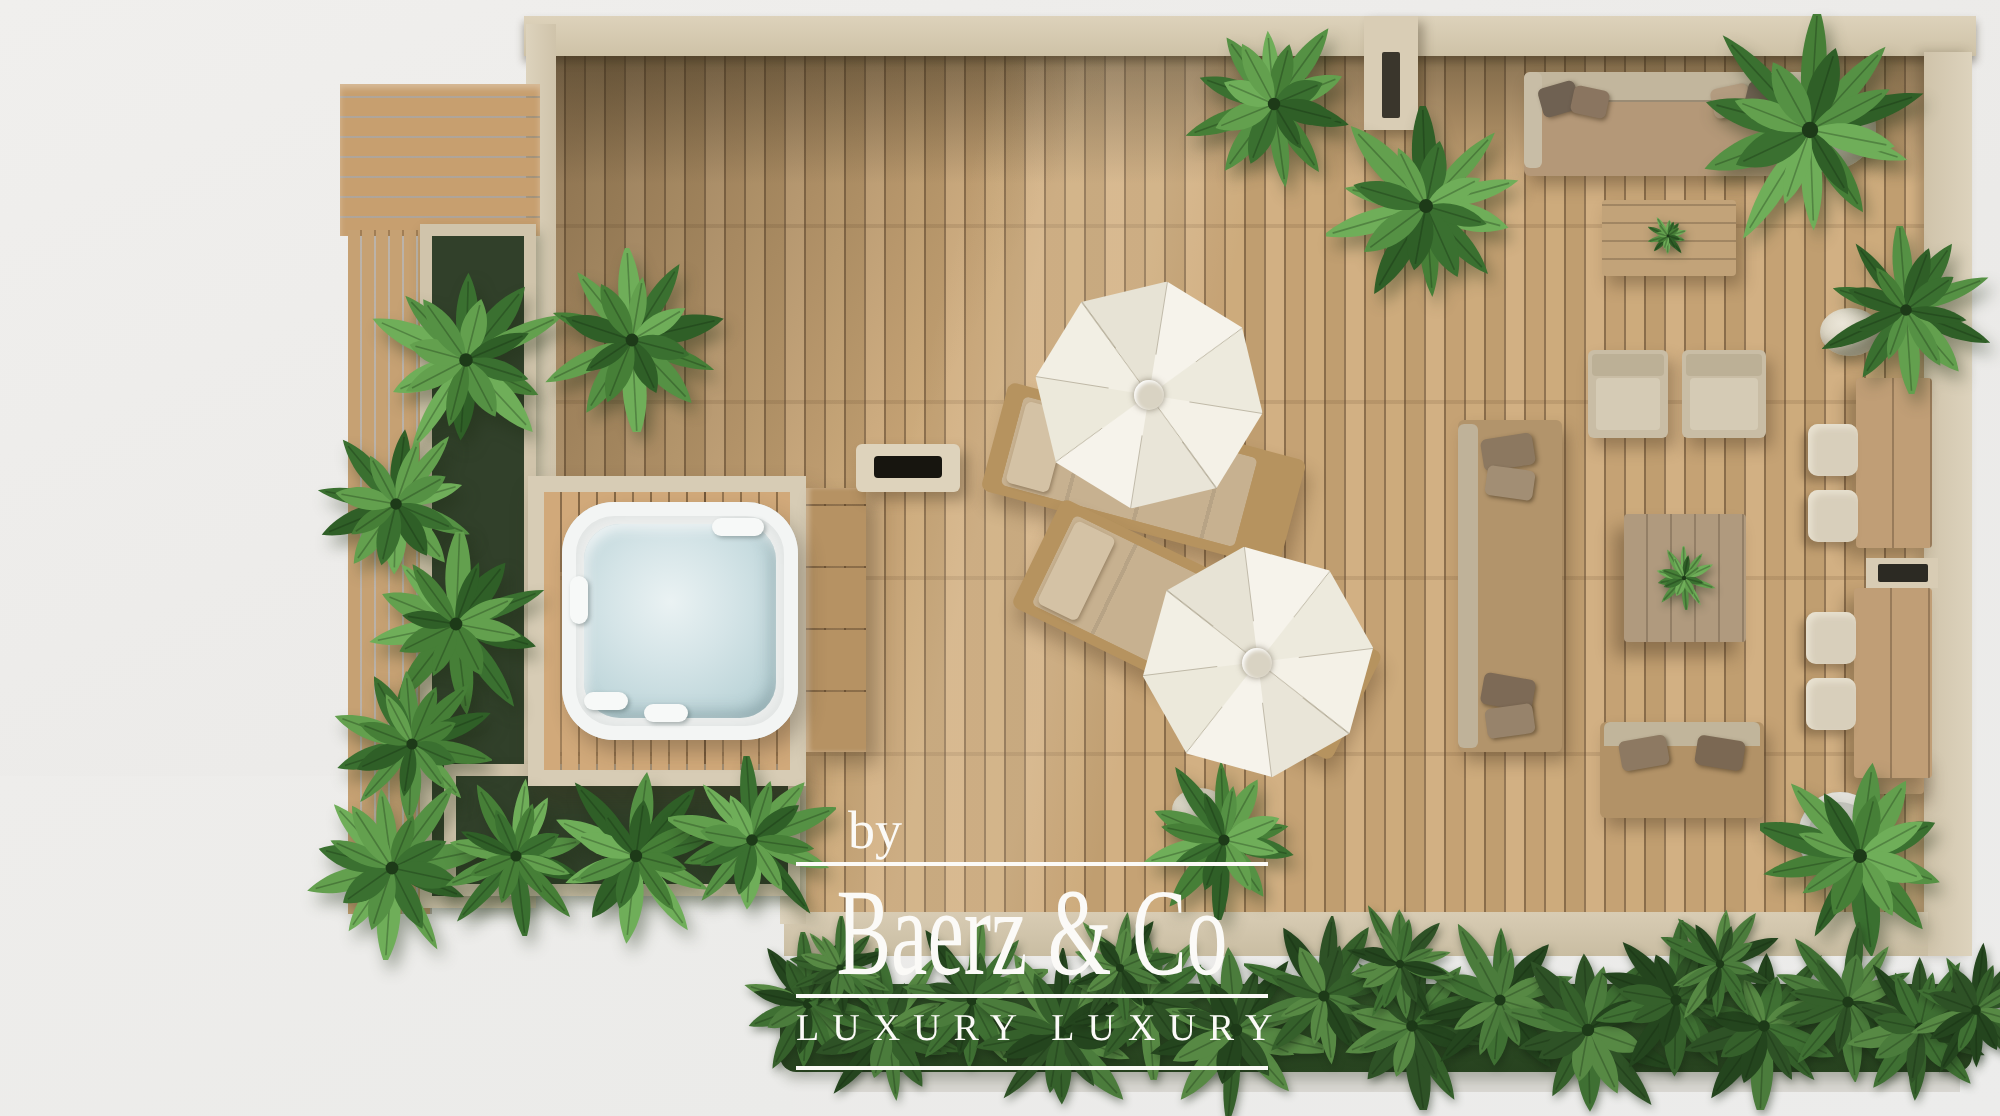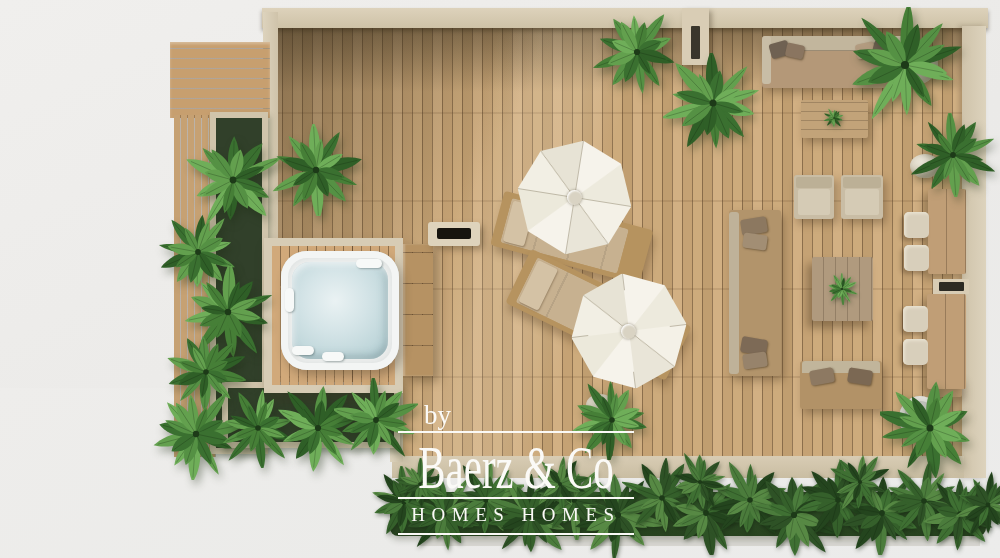--- a/index.html
+++ b/index.html
@@ -1738,17 +1738,17 @@
   <div class="umbrella umb-a"></div>
   <div class="umb-cap" style="left:567px;top:190px;margin:0"></div>
   <div class="umbrella umb-b"></div>
   <div class="umb-cap" style="left:621px;top:324px;margin:0"></div>
 
   <div class="logo">
     <div class="logo-by">by</div>
     <div class="rule" style="top:31px"></div>
     <div class="logo-name">Baerz &amp; Co</div>
     <div class="rule" style="top:97px"></div>
-    <div class="logo-tagline">HOMES HOMES</div>
+    <div class="logo-tagline">LUXURY LUXURY</div>
     <div class="rule" style="top:133px"></div>
   </div>
 
 </div>
 
 </body></html>

